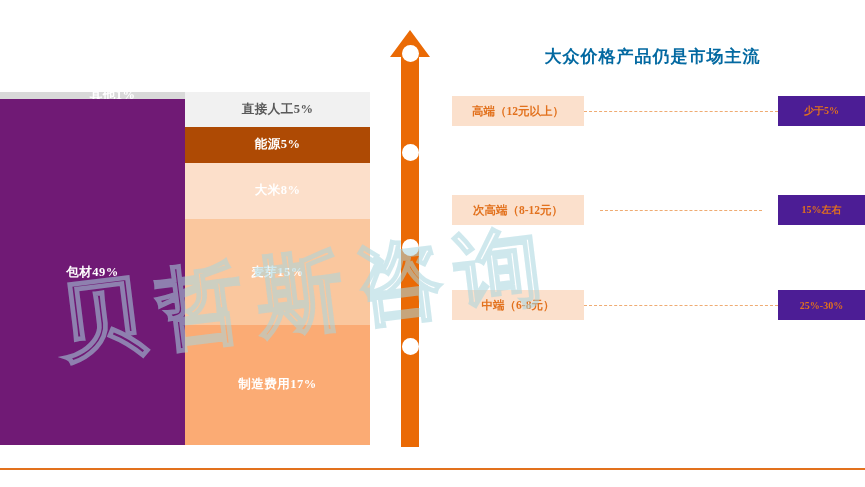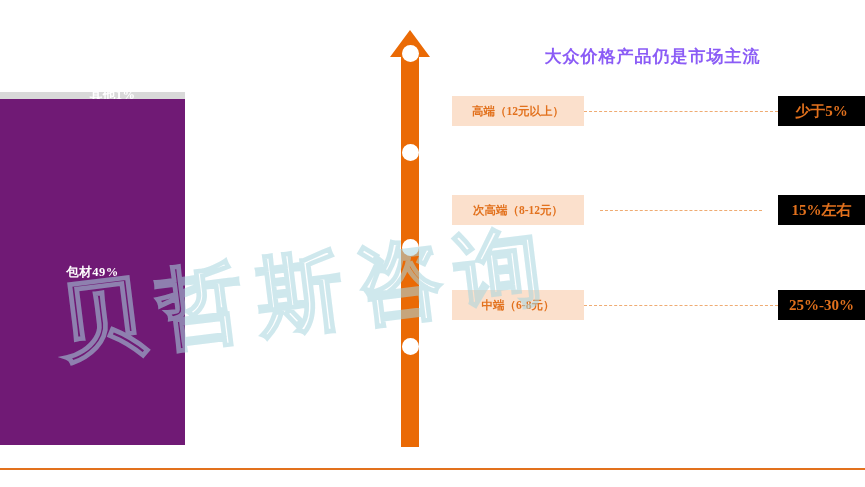--- a/index.html
+++ b/index.html
@@ -130,26 +130,26 @@
   }
   .tier-connector {
     flex: 1;
     height: 0;
     border-top: 1px dashed #EFAB72;
     margin: 0 0px;
   }
   .tier-value {
     width: 87px;
     height: 30px;
-    background: #000000;
+    background: #4c1d95;
     display: flex;
     align-items: center;
     justify-content: center;
     font-family: "Liberation Serif", "DejaVu Serif", serif;
-    font-size: 15px;
+    font-size: 10px;
     font-weight: 700;
     color: #E2711D;
     white-space: nowrap;
     box-sizing: border-box;
   }
 
   
   #footer-rule {
     position: absolute;
     left: 0; top: 468px;
@@ -159,29 +159,46 @@
   }
 </style>
 </head>
 <body>
 
 <div id="slide">
 
   <div class="watermark">贝哲斯咨询</div>
 
 
-  <div class="chart-title" id="title-right" style="color: #8b5cf6;">大众价格产品仍是市场主流</div>
+  <div class="chart-title" id="title-right" style="color: #0369a1;">大众价格产品仍是市场主流</div>
 
   <div id="cost-chart">
     <div class="col" id="col-left">
         <div class="seg" style="top: 0px; height: 7.06px; background: rgb(217, 217, 217);">
           <span class="seg-label" style="color: rgb(255, 255, 255); margin-left: 40px;">其他1%</span>
         </div>
         <div class="seg" style="top: 7.06px; height: 345.94px; background: #701a75;">
           <span class="seg-label" style="color: rgb(255, 255, 255);">包材49%</span>
+        </div>
+      </div>
+    <div class="col" id="col-right">
+        <div class="seg" style="top: 0px; height: 35.3px; background: rgb(241, 241, 241);">
+          <span class="seg-label" style="color: rgb(89, 89, 89);">直接人工5%</span>
+        </div>
+        <div class="seg" style="top: 35.3px; height: 35.3px; background: rgb(174, 74, 4);">
+          <span class="seg-label" style="color: rgb(255, 255, 255);">能源5%</span>
+        </div>
+        <div class="seg" style="top: 70.6px; height: 56.48px; background: rgb(252, 223, 202);">
+          <span class="seg-label" style="color: rgb(255, 255, 255);">大米8%</span>
+        </div>
+        <div class="seg" style="top: 127.08px; height: 105.9px; background: rgb(250, 199, 158);">
+          <span class="seg-label" style="color: rgb(255, 255, 255);">麦芽15%</span>
+        </div>
+        <div class="seg" style="top: 232.98px; height: 120.02px; background: rgb(251, 171, 116);">
+          <span class="seg-label" style="color: rgb(255, 255, 255);">制造费用17%</span>
         </div>
       </div>
   </div>
 
   <div id="arrow">
     <svg width="42" height="417" viewBox="0 0 42 417" aria-hidden="true">
       <polygon id="arrow-shape" points="21,0 41,27 30,27 30,417 12,417 12,27 1,27" fill="#EA6A05"></polygon>
     </svg>
   <div class="arrow-dot" style="top: 15px; background: rgb(255, 255, 255);"></div>
       <div class="arrow-dot" style="top: 114px; background: rgb(255, 255, 255);"></div>

